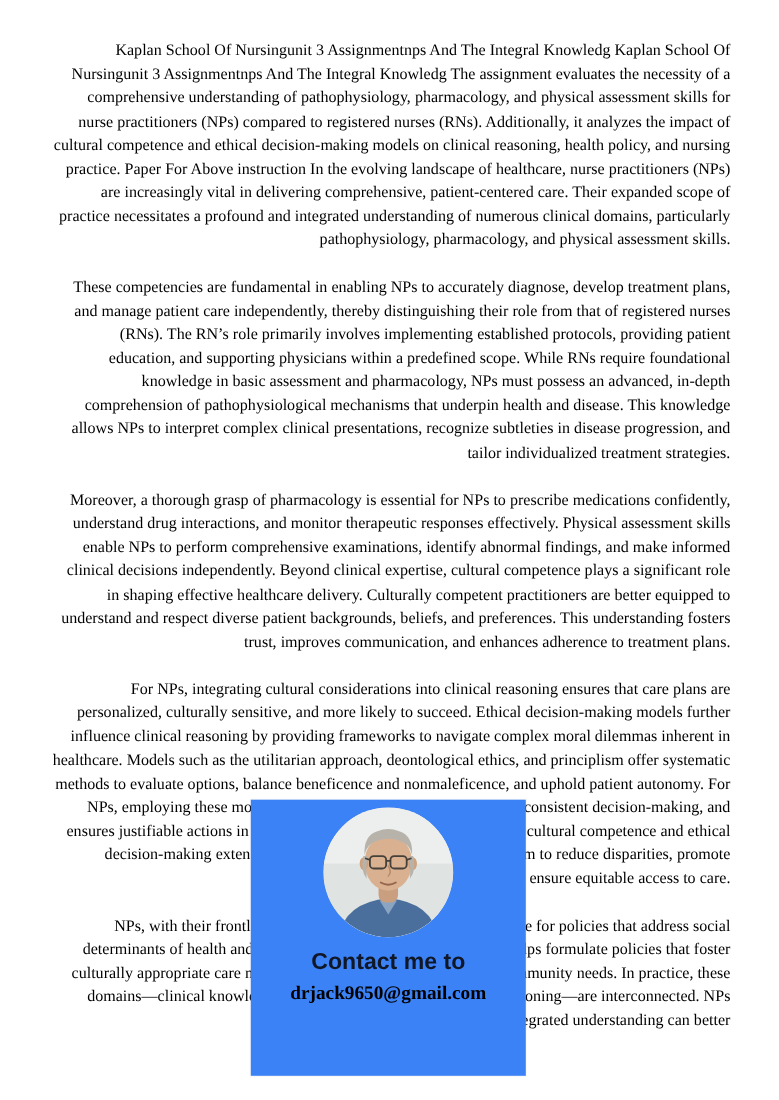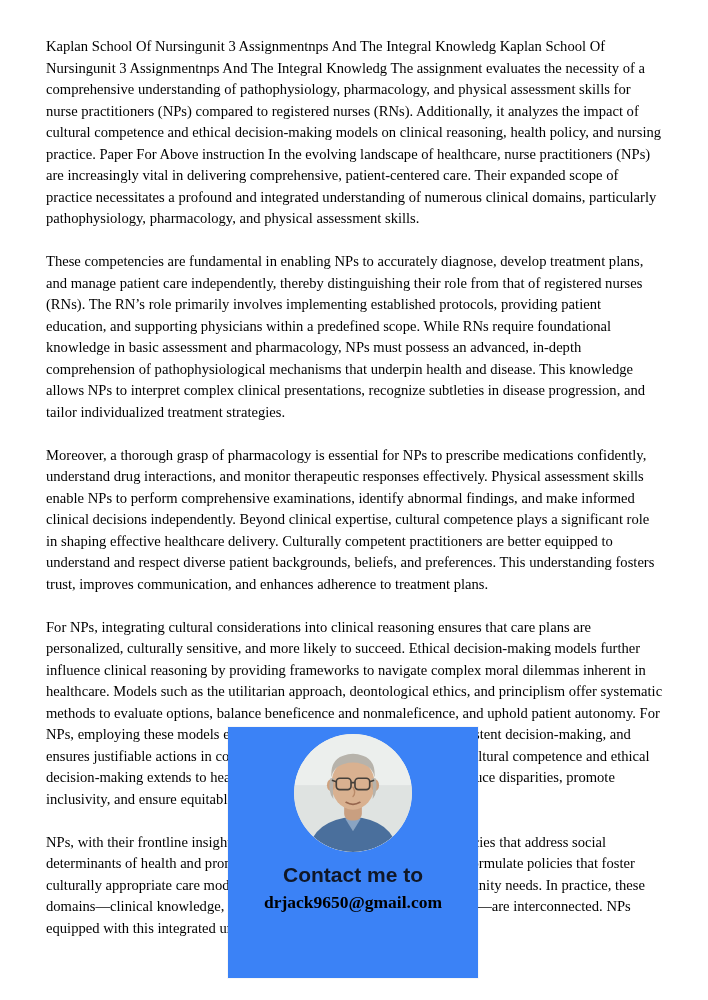--- a/index.html
+++ b/index.html
@@ -15,21 +15,21 @@
   .doc {
     position:absolute;
     left:46px;
     top:36px;
     width:618px;
     color:#000000;
     font-size:14.6px;
     line-height:21.5px;
     text-align:left;
   }
-  .doc p { margin:0 0 21.5px 0; }
+  .doc p { margin:0 0 21.5px 0;text-align:right; }
   .overlay-card {
     position:absolute;
     left:228px;
     top:727px;
     width:250px;
     height:251px;
     background:#3ee1dc;
     text-align:center;
     box-shadow:0 0 0 1px rgba(0,0,0,0.03);
   }

